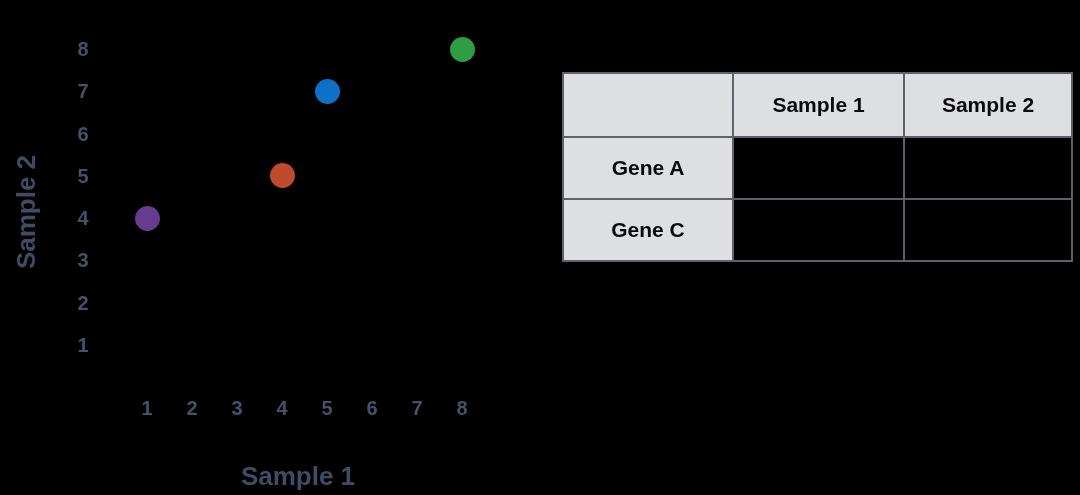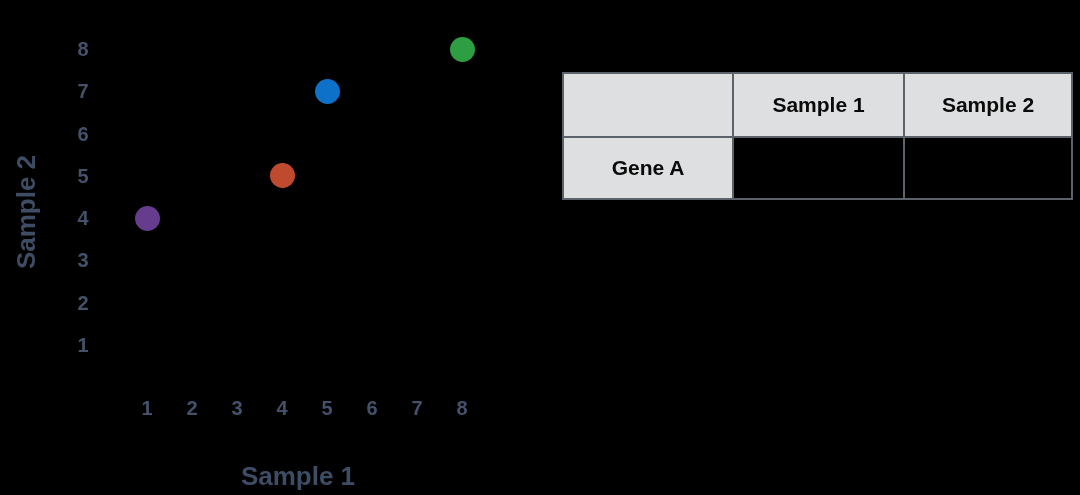--- a/index.html
+++ b/index.html
@@ -118,16 +118,21 @@
       <th>Sample 1</th>
           <th>Sample 2</th>
         </tr>
     </thead>
     <tbody id="table-body">
         <tr>
           <th>Gene A</th>
           <td></td>
           <td></td>
         </tr>
+        <tr>
+          <th>Gene C</th>
+          <td></td>
+          <td></td>
+        </tr>
       </tbody>
   </table>
 
 </div>
 
 </body></html>

